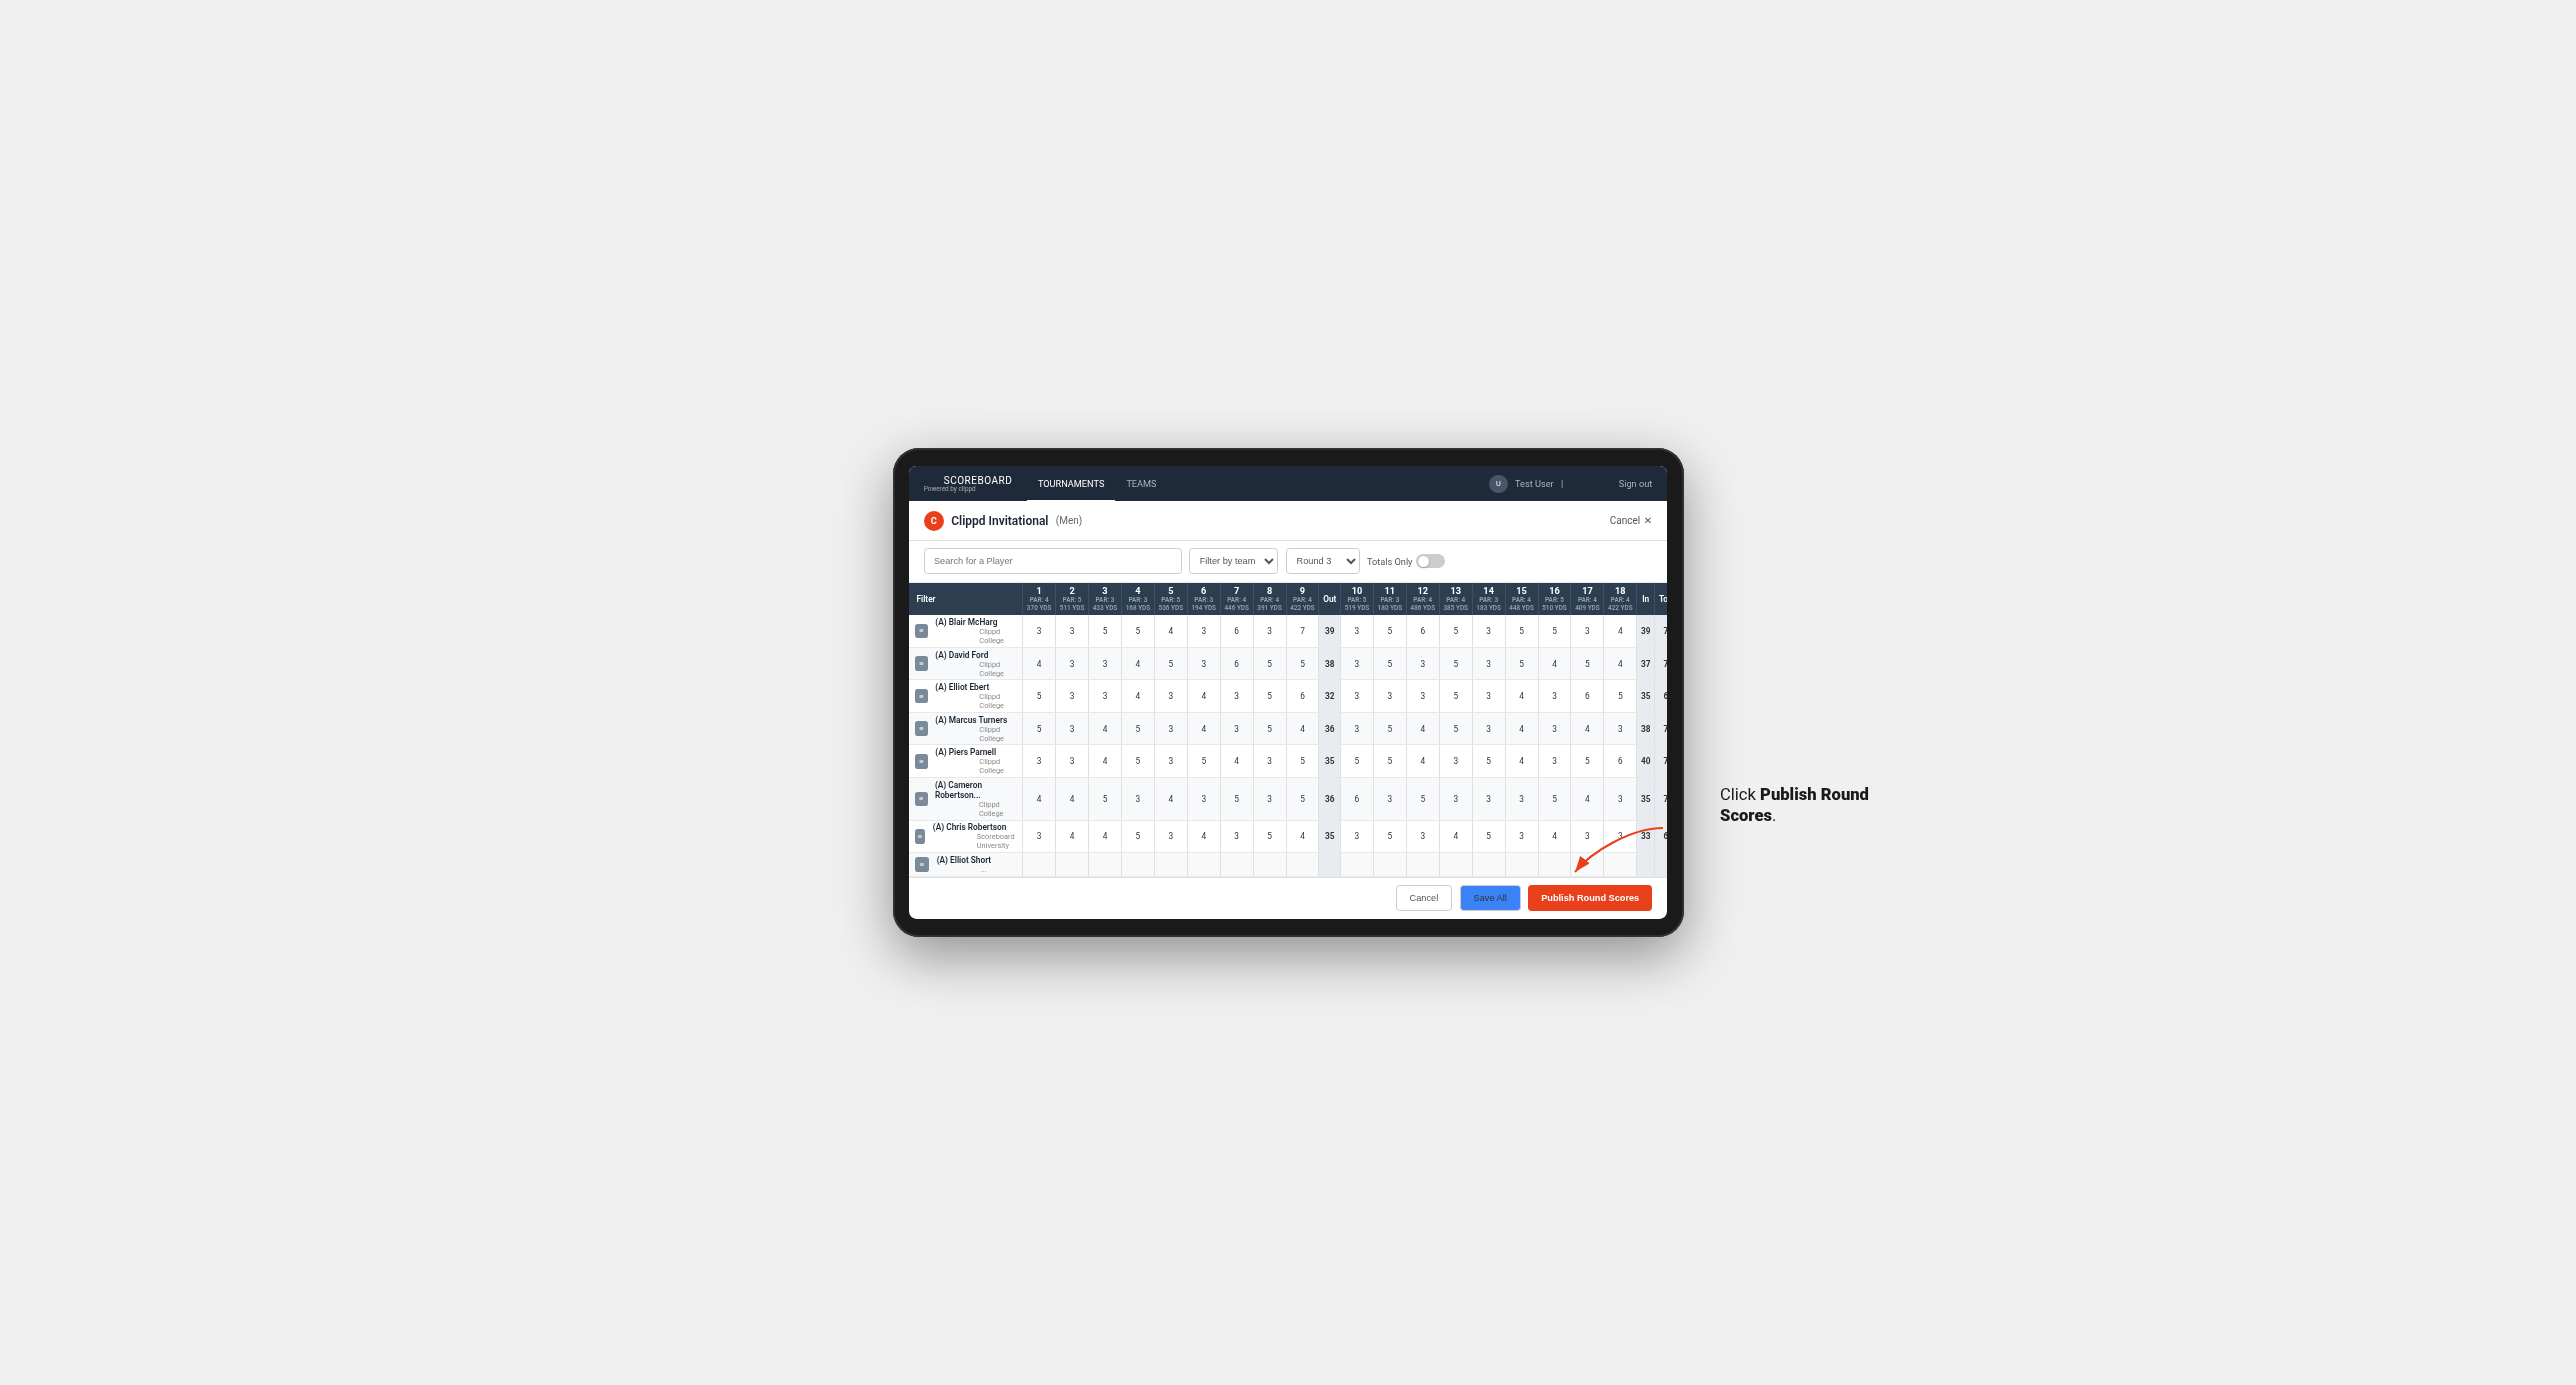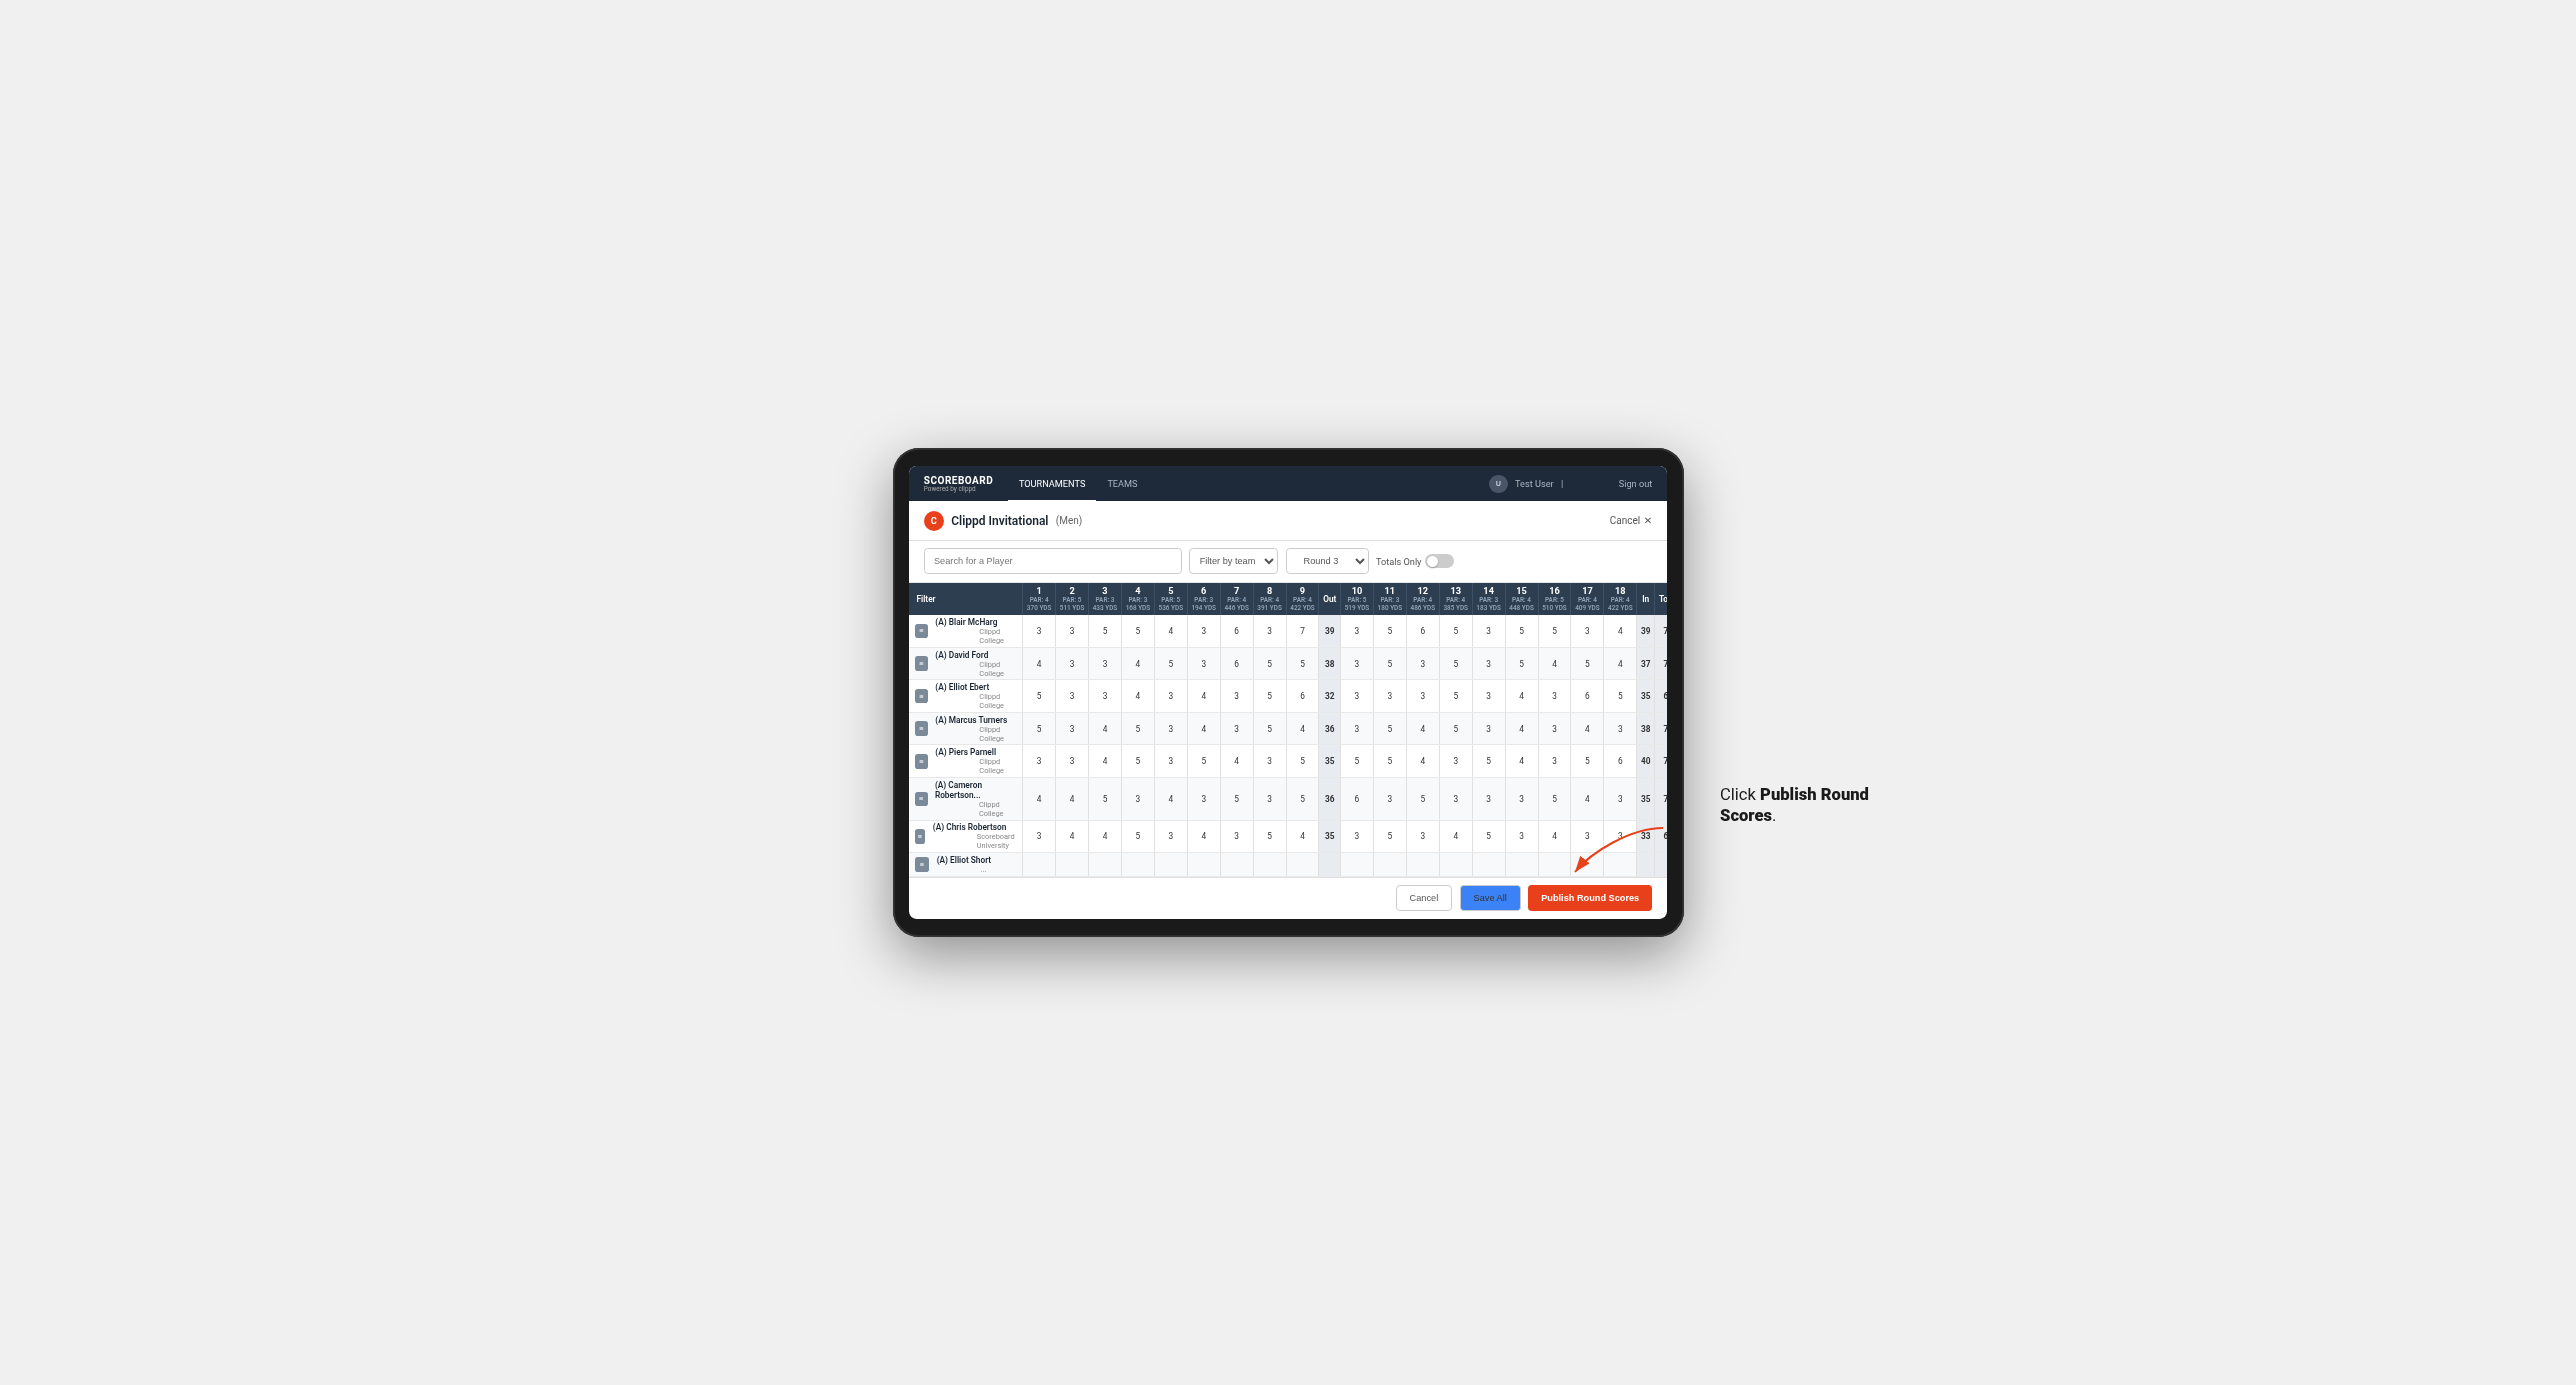--- a/index.html
+++ b/index.html
@@ -51,24 +51,25 @@
       gap: 14.7px;
     }
 
     .logo-area {
       display: flex;
       flex-direction: column;
     }
 
     .logo-text {
       font-size: 10px;
-      font-weight: 700;
+      font-weight: 400;
       color: #fff;
       letter-spacing: 0.5px;
       line-height: 1;
+      margin-left: 20px;
     }
 
     .logo-sub {
       font-size: 6.4px;
       color: #aaa;
       line-height: 1;
     }
 
     .nav-links {
       display: flex;
@@ -210,21 +211,21 @@
       color: #555;
       background: #fff;
       cursor: pointer;
       min-width: 83px;
     }
 
     .round-select {
       height: 26px;
       border: 0.9px solid #ccc;
       border-radius: 3.7px;
-      padding: 0 13px;
+      padding: 0 6px;
       font-size: 9.2px;
       color: #555;
       background: #fff;
       cursor: pointer;
       min-width: 74px;
     }
 
     .totals-toggle {
       display: flex;
       align-items: center;

